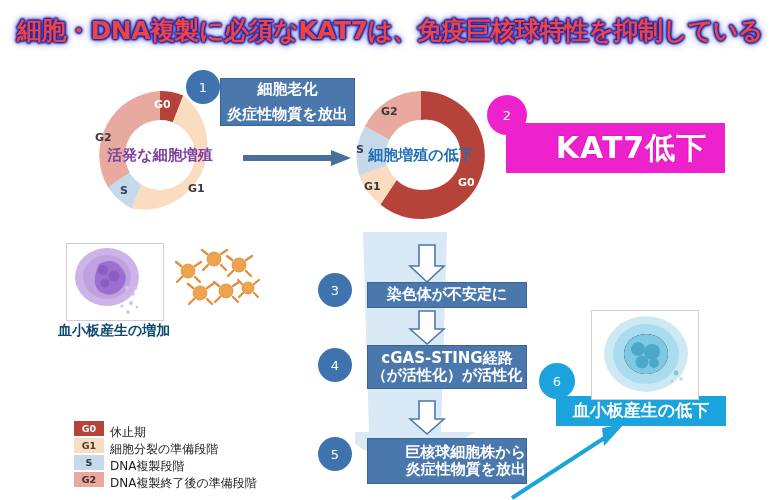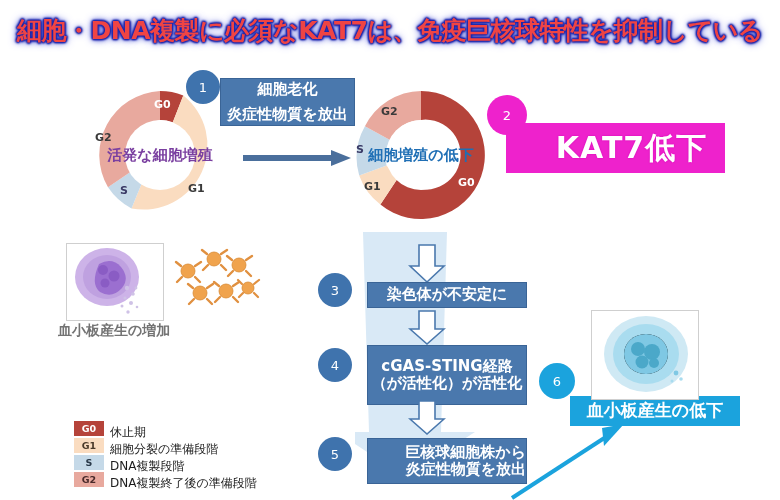--- a/index.html
+++ b/index.html
@@ -62,21 +62,21 @@
   .badge-cyan { background: #1ba3dd; }
 
   
   .conn { position: absolute; }
 
   
   .pic { position: absolute; background: #fff; border: 1px solid #cfcfcf; overflow: hidden; }
   .cap {
     position: absolute; font-size: 14px; font-weight: bold; white-space: nowrap;
   }
-  .cap-purple { color: #737373; }
+  .cap-purple { color: #0c4a6e; }
 
   
   .legend { position: absolute; }
   .lg-row { display: flex; align-items: center; height: 17px; }
   .lg-chip {
     width: 30px; height: 15px; margin-right: 6px;
     display: flex; align-items: center; justify-content: center;
     font-size: 9.5px; font-weight: bold;
   }
   .lg-text { font-size: 12px; color: #1b1b1b; white-space: nowrap; margin-top: 7px; }
@@ -166,21 +166,21 @@
     <span>染色体が不安定に</span>
   </div>
 
   <svg class="conn" style="left:408px; top:310px; width:38px; height:36px;" viewBox="0 0 38 36">
     <path d="M 11 1 L 27 1 L 27 19 L 36 19 L 19 34 L 2 19 L 11 19 Z" fill="#ffffff" stroke="#4a78ad" stroke-width="1.6"></path>
   </svg>
 
   <div class="badge badge-steel" style="left:318px; top:348px; width:34px; height:34px;">
     <span>4</span>
   </div>
-  <div class="box box-blue" style="left:351px; top:345px; width:160px; height:60px;">
+  <div class="box box-blue" style="left:351px; top:345px; width:160px; height:44px;">
     <span>cGAS-STING経路</span>
     <span>（が活性化）が活性化</span>
   </div>
 
   <svg class="conn" style="left:408px; top:400px; width:38px; height:36px;" viewBox="0 0 38 36">
     <path d="M 11 1 L 27 1 L 27 19 L 36 19 L 19 34 L 2 19 L 11 19 Z" fill="#ffffff" stroke="#4a78ad" stroke-width="1.6"></path>
   </svg>
 
   <div class="badge badge-steel" style="left:318px; top:437px; width:34px; height:34px;">
     <span>5</span>
@@ -191,21 +191,21 @@
   </div>
 
   <svg class="conn" style="left:508px; top:420px; width:120px; height:80px;" viewBox="0 0 120 80">
     <path d="M 4 78 L 104 13" stroke="#1ba3dd" stroke-width="4" fill="none"></path>
     <path d="M 116 4 L 96 26 L 94 8 Z" fill="#1ba3dd"></path>
   </svg>
 
   <div class="badge badge-cyan" style="left:539px; top:363px; width:36px; height:36px;">
     <span>6</span>
   </div>
-  <div class="box box-cyan" style="left:556px; top:396px; width:170px; height:30px;margin-left:14px;">
+  <div class="box box-cyan" style="left:556px; top:396px; width:170px; height:30px;">
     <span>血小板産生の低下</span>
   </div>
 
   <div class="pic" style="left:66px; top:243px; width:98px; height:78px;">
     <svg width="98" height="78" viewBox="0 0 98 78">
       <ellipse cx="40" cy="33" rx="32" ry="29" fill="#cdb3e8"></ellipse>
       <ellipse cx="40" cy="33" rx="24" ry="22" fill="#bfa1e0"></ellipse>
       <path d="M 32 20 q 13 -7 22 3 q 9 11 1 21 q -10 11 -22 4 q -10 -8 -1 -28 Z" fill="#9b6fd0"></path>
       <circle cx="36" cy="26" r="5" fill="#8a5cc4"></circle>
       <circle cx="47" cy="32" r="5.5" fill="#8a5cc4"></circle>

